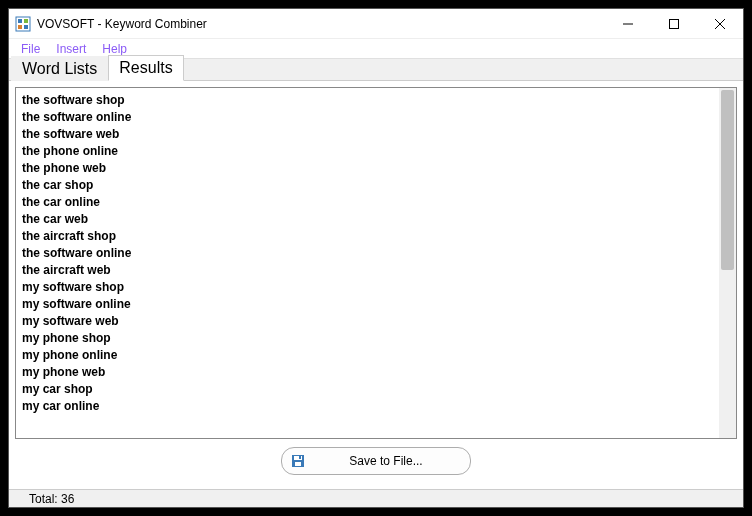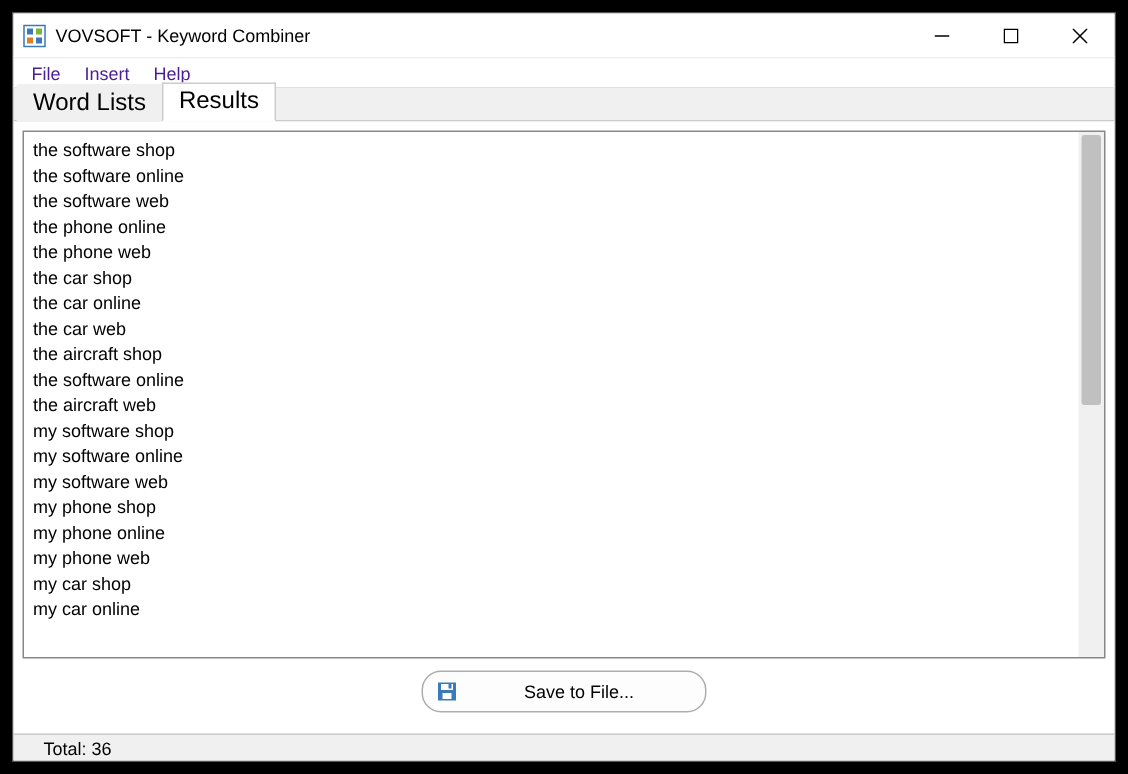--- a/index.html
+++ b/index.html
@@ -63,21 +63,21 @@
     background: #fff;
     display: flex;
     align-items: center;
     padding: 0 4px;
     gap: 0;
     border-bottom: 1px solid #e0e0e0;
   }
   .menu-item {
     padding: 2px 8px;
     font-size: 12px;
-    color: #4c1d95;
+    color: #8b5cf6;
   }
   .tabbar {
     height: 22px;
     background: #f0f0f0;
     display: flex;
     align-items: flex-end;
     border-bottom: 1px solid #ccc;
     padding: 0 2px;
   }
   .tab {
@@ -107,20 +107,21 @@
     border: 1px solid #888;
     background: #fff;
     overflow: hidden;
     position: relative;
     display: flex;
   }
   .list-inner {
     flex: 1;
     padding: 4px 6px;
     overflow: hidden;
+    font-weight: bold;
   }
   .list-item {
     font-size: 12px;
     line-height: 17px;
     white-space: nowrap;
     color: #000;
   }
   .scrollbar {
     width: 17px;
     background: #f0f0f0;

